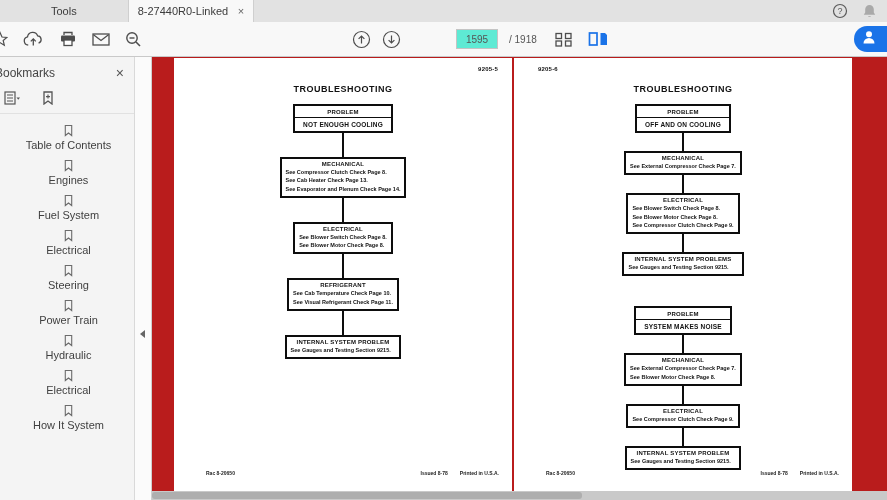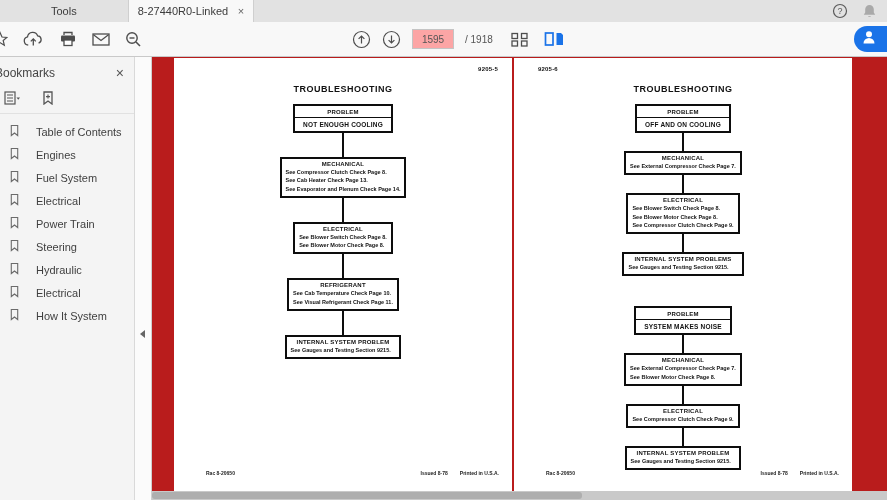--- a/index.html
+++ b/index.html
@@ -16,37 +16,37 @@
   .tab-close{color:#666;font-size:11px;line-height:1;cursor:pointer;}
   .tabbar-right{position:absolute;right:10px;top:0;height:22px;display:flex;align-items:center;gap:14px;}
 
   
   .toolbar{height:34px;background:#f8f8f8;border-bottom:1px solid #c9c9c9;display:flex;
            align-items:center;position:relative;flex:0 0 auto;}
   .tb-left{display:flex;align-items:center;gap:15px;}
   .tb-left .half-cut{margin-left:-8px;}
   .iconbtn{display:flex;align-items:center;justify-content:center;cursor:pointer;}
   .tb-center{position:absolute;left:352px;display:flex;align-items:center;gap:11px;}
-  .page-input{width:36px;height:16px;border:1px solid #c4c4c4;background:#fca5a5;font-size:10px;
-              color:#555;text-align:center;font-family:"Liberation Sans",sans-serif;}
+  .page-input{width:36px;height:16px;border:1px solid #c4c4c4;background:#5eead4;font-size:10px;
+              color:#555;text-align:center;font-family:"Liberation Sans",sans-serif;margin-left:44px;}
   .page-total{font-size:10px;color:#555;}
   .account-btn{position:absolute;right:-12px;top:4px;width:38px;height:26px;border-radius:13px;
                background:#1a73e8;display:flex;align-items:center;justify-content:flex-start;
                padding-left:7px;cursor:pointer;}
 
   
   .body{flex:1;display:flex;min-height:0;}
   .sidebar{width:134px;background:#f4f4f4;border-right:1px solid #d9d9d9;display:flex;
            flex-direction:column;font-size:11px;color:#3f3f3f;overflow:hidden;flex:0 0 auto;}
   .sb-head{display:flex;align-items:center;justify-content:space-between;padding:9px 10px 4px 0;}
   .sb-title{margin-left:-5px;white-space:nowrap;font-size:12px;color:#444;}
   .sb-close{color:#555;font-size:14px;line-height:1;cursor:pointer;}
   .sb-tools{display:flex;align-items:center;gap:20px;padding:7px 10px 8px 4px;border-bottom:1px solid #e1e1e1;}
   .bm-list{padding-top:6px;}
-  .bm-item{display:flex;align-items:center;gap:16px;padding:4px 6px 4px 9px;cursor:pointer;white-space:nowrap;}
+  .bm-item{display:flex;align-items:center;gap:0;padding:4px 6px 4px 9px;cursor:pointer;white-space:nowrap;flex-direction:column;}
   .gutter{width:16px;background:#fbfbfb;border-right:1px solid #cfcfcf;position:relative;flex:0 0 auto;}
   .collapse-btn{position:absolute;top:268px;left:4px;cursor:pointer;}
 
   
   .content{flex:1;display:flex;flex-direction:column;background:#b91c1c;min-width:0;}
   .pages{flex:1;display:flex;gap:2px;padding:1px 0 0 22px;overflow:hidden;}
   .page{width:338px;height:434px;background:#fff;position:relative;flex:0 0 auto;color:#111;}
   .page-ref{position:absolute;top:8px;font-size:6px;font-weight:bold;letter-spacing:.2px;}
   .ref-right{right:14px;}
   .ref-left{left:24px;}
@@ -218,27 +218,27 @@
           <div class="bm-item">
             <span><svg width="11" height="13" viewBox="0 0 12 14">
                 <path d="M2.5 1.5h7v11l-3.5-2.8-3.5 2.8z" fill="none" stroke="#6b6b6b" stroke-width="1.2"></path>
               </svg></span>
             <span>Electrical</span>
           </div>
           <div class="bm-item">
             <span><svg width="11" height="13" viewBox="0 0 12 14">
                 <path d="M2.5 1.5h7v11l-3.5-2.8-3.5 2.8z" fill="none" stroke="#6b6b6b" stroke-width="1.2"></path>
               </svg></span>
+            <span>Steering</span>
+          </div>
+          <div class="bm-item">
+            <span><svg width="11" height="13" viewBox="0 0 12 14">
+                <path d="M2.5 1.5h7v11l-3.5-2.8-3.5 2.8z" fill="none" stroke="#6b6b6b" stroke-width="1.2"></path>
+              </svg></span>
             <span>Power Train</span>
-          </div>
-          <div class="bm-item">
-            <span><svg width="11" height="13" viewBox="0 0 12 14">
-                <path d="M2.5 1.5h7v11l-3.5-2.8-3.5 2.8z" fill="none" stroke="#6b6b6b" stroke-width="1.2"></path>
-              </svg></span>
-            <span>Steering</span>
           </div>
           <div class="bm-item">
             <span><svg width="11" height="13" viewBox="0 0 12 14">
                 <path d="M2.5 1.5h7v11l-3.5-2.8-3.5 2.8z" fill="none" stroke="#6b6b6b" stroke-width="1.2"></path>
               </svg></span>
             <span>Hydraulic</span>
           </div>
           <div class="bm-item">
             <span><svg width="11" height="13" viewBox="0 0 12 14">
                 <path d="M2.5 1.5h7v11l-3.5-2.8-3.5 2.8z" fill="none" stroke="#6b6b6b" stroke-width="1.2"></path>

